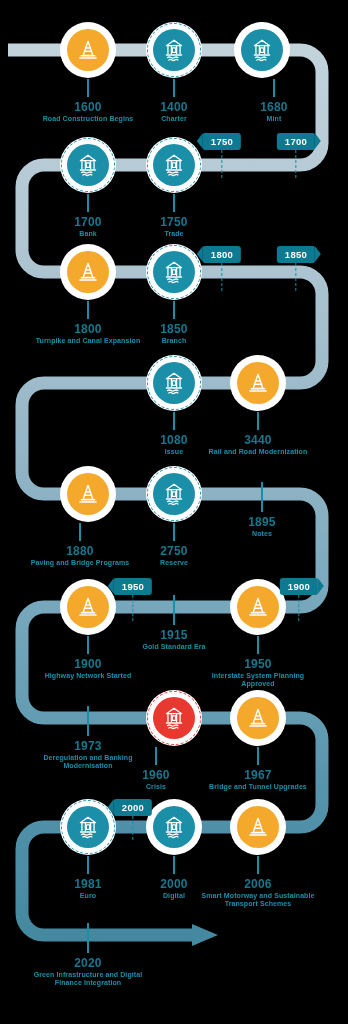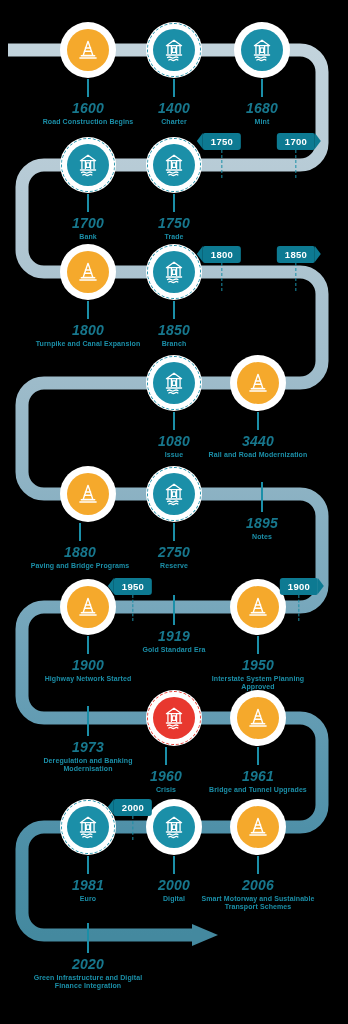--- a/index.html
+++ b/index.html
@@ -50,23 +50,22 @@
     width: 116px;
     text-align: center;
     color: #1b7f96;
     line-height: 1.18;
   }
   .label .stem {
     width: 2.5px; margin: 0 auto 3px auto;
     background: #1b8fa8;
   }
   .label .yr {
-    font-size: 14px; font-weight: 700; letter-spacing: .2px;
+    font-size: 12px; font-weight: 700; letter-spacing: .2px;
     color: #17778d;
-    font-style: italic;
   }
   .label .txt {
     font-size: 7px; font-weight: 700; letter-spacing: .1px;
     color: #1b8fa8;
     margin-top: 1px;
   }
 
   
   .badge {
     position: absolute;
@@ -212,21 +211,21 @@
             <path d="M9.6 8 V15.3"></path>
             <path d="M14.4 8 V15.3"></path>
             <path d="M17.6 8 V15.3"></path>
             <rect x="10.4" y="10" width="3.2" height="4.2"></rect>
             <path d="M5 16.6 H19"></path>
             <path d="M6 19 q1.6 -1.1 3.2 0 q1.6 1.1 3.2 0 q1.6 -1.1 3.2 0"></path>
             <path d="M7.2 21.2 q1.4 -1 2.8 0 q1.4 1 2.8 0 q1.4 -1 2.8 0"></path>
           </svg>
         </div>
       </div>
-      <div class="label" style="left: 262px; top: 79px;">
+      <div class="label" style="left: 274px; top: 79px;">
         <div class="stem" style="height:18px"></div>
         <div class="yr">1680</div>
         <div class="txt">Mint</div>
       </div>
       <div class="node teal" style="left: 88px; top: 165px;">
         <div class="halo"></div>
         <div class="ring"></div>
         <div class="disc">
           <svg viewBox="0 0 24 24" fill="none" stroke="#ffffff" stroke-width="1.2" stroke-linecap="round" stroke-linejoin="round">
             <path d="M12 3 L19 8 H5 Z"></path>
@@ -402,21 +401,21 @@
           </svg>
         </div>
       </div>
       <div class="label" style="left: 88px; top: 636px;">
         <div class="stem" style="height:18px"></div>
         <div class="yr">1900</div>
         <div class="txt">Highway Network Started</div>
       </div>
       <div class="label" style="left: 174px; top: 595px;">
         <div class="stem" style="height:30px"></div>
-        <div class="yr">1919</div>
+        <div class="yr">1915</div>
         <div class="txt">Gold Standard Era</div>
       </div>
       <div class="node orange noring" style="left: 258px; top: 607px;">
         <div class="halo"></div>
         <div class="disc">
           <svg viewBox="0 0 24 24" fill="none" stroke="#ffffff" stroke-width="1.25" stroke-linecap="round" stroke-linejoin="round">
             <path d="M12 4 L16.5 17 H7.5 Z"></path>
             <path d="M9.6 10.2 H14.4"></path>
             <path d="M8.7 13.2 H15.3"></path>
             <path d="M4.5 19.4 H19.5"></path>
@@ -439,40 +438,40 @@
             <path d="M9.6 8 V15.3"></path>
             <path d="M14.4 8 V15.3"></path>
             <path d="M17.6 8 V15.3"></path>
             <rect x="10.4" y="10" width="3.2" height="4.2"></rect>
             <path d="M5 16.6 H19"></path>
             <path d="M6 19 q1.6 -1.1 3.2 0 q1.6 1.1 3.2 0 q1.6 -1.1 3.2 0"></path>
             <path d="M7.2 21.2 q1.4 -1 2.8 0 q1.4 1 2.8 0 q1.4 -1 2.8 0"></path>
           </svg>
         </div>
       </div>
-      <div class="label" style="left: 166px; top: 747px; text-align: center;">
+      <div class="label" style="left: 156px; top: 747px; text-align: center;">
         <div class="stem" style="height:18px"></div>
         <div class="yr">1960</div>
         <div class="txt">Crisis</div>
       </div>
       <div class="node orange noring" style="left: 258px; top: 718px;">
         <div class="halo"></div>
         <div class="disc">
           <svg viewBox="0 0 24 24" fill="none" stroke="#ffffff" stroke-width="1.25" stroke-linecap="round" stroke-linejoin="round">
             <path d="M12 4 L16.5 17 H7.5 Z"></path>
             <path d="M9.6 10.2 H14.4"></path>
             <path d="M8.7 13.2 H15.3"></path>
             <path d="M4.5 19.4 H19.5"></path>
             <path d="M5.8 17.3 H18.2"></path>
           </svg>
         </div>
       </div>
       <div class="label" style="left: 258px; top: 747px;">
         <div class="stem" style="height:18px"></div>
-        <div class="yr">1961</div>
+        <div class="yr">1967</div>
         <div class="txt">Bridge and Tunnel Upgrades</div>
       </div>
       <div class="label" style="left: 88px; top: 706px;">
         <div class="stem" style="height:30px"></div>
         <div class="yr">1973</div>
         <div class="txt">Deregulation and Banking Modernisation</div>
       </div>
       <div class="node teal" style="left: 88px; top: 827px;">
         <div class="halo"></div>
         <div class="ring"></div>

